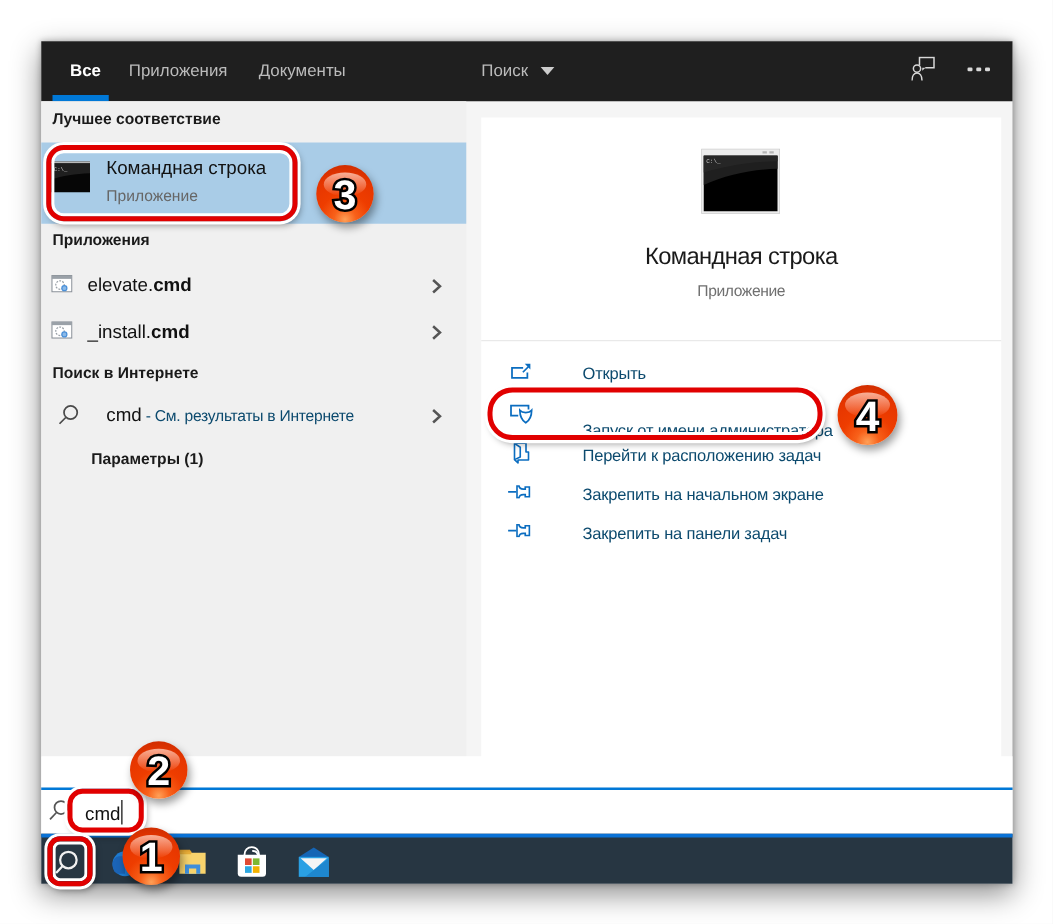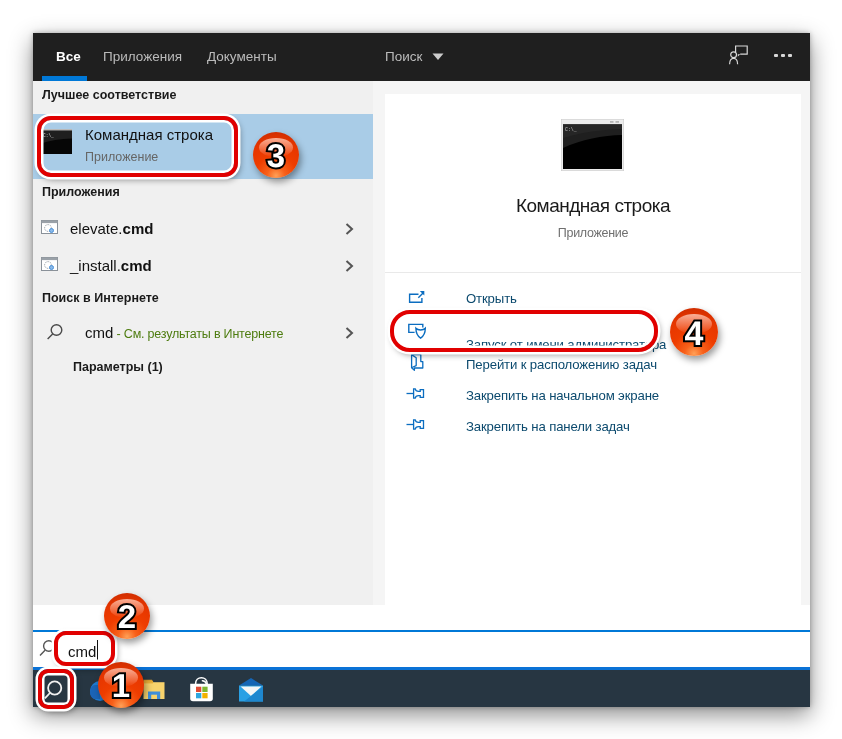--- a/index.html
+++ b/index.html
@@ -119,21 +119,21 @@
 <svg class="abs" style="left:345px;top:259.5px;" width="9" height="12" viewBox="0 0 9 12">
     <path d="M1.5 1 L7 6 L1.5 11" fill="none" stroke="#555555" stroke-width="2"></path>
   </svg>
 
 <div class="sechdr" style="left:42px;top:290.5px;">Поиск в Интернете</div>
 
 <svg class="abs" style="left:46px;top:323px;" width="18" height="18" viewBox="0 0 18 18">
   <circle cx="10.5" cy="7" r="5.3" fill="none" stroke="#4a4a4a" stroke-width="1.4"></circle>
   <line x1="6.6" y1="11" x2="1.6" y2="16" stroke="#4a4a4a" stroke-width="1.4"></line>
 </svg>
-<div class="abs t15" style="left:85px;top:324px;">cmd<span style="color:#4d7c0f;font-size:12.5px;letter-spacing:-0.2px;"> - См. результаты в Интернете</span></div>
+<div class="abs t15" style="left:85px;top:324px;">cmd<span style="color:#0c4a6e;font-size:12.5px;letter-spacing:-0.2px;"> - См. результаты в Интернете</span></div>
 <svg class="abs" style="left:345px;top:326.5px;" width="9" height="12" viewBox="0 0 9 12">
     <path d="M1.5 1 L7 6 L1.5 11" fill="none" stroke="#555555" stroke-width="2"></path>
   </svg>
 
 <div class="sechdr" style="left:42px;top:360px;padding-left:31px;">Параметры (1)</div>
 
 <svg class="abs" style="left:561px;top:119px;" width="63" height="52" viewBox="0 0 63 52">
   <rect x="0" y="0" width="63" height="52" fill="#ececec" stroke="#c9c9c9" stroke-width="1"></rect>
   <rect x="2" y="5.5" width="59" height="44.5" fill="#000000"></rect>
   <path d="M2 5.5 H61 V16 C42 16.4 20 20.5 2 29 Z" fill="#1f1f1f"></path>

